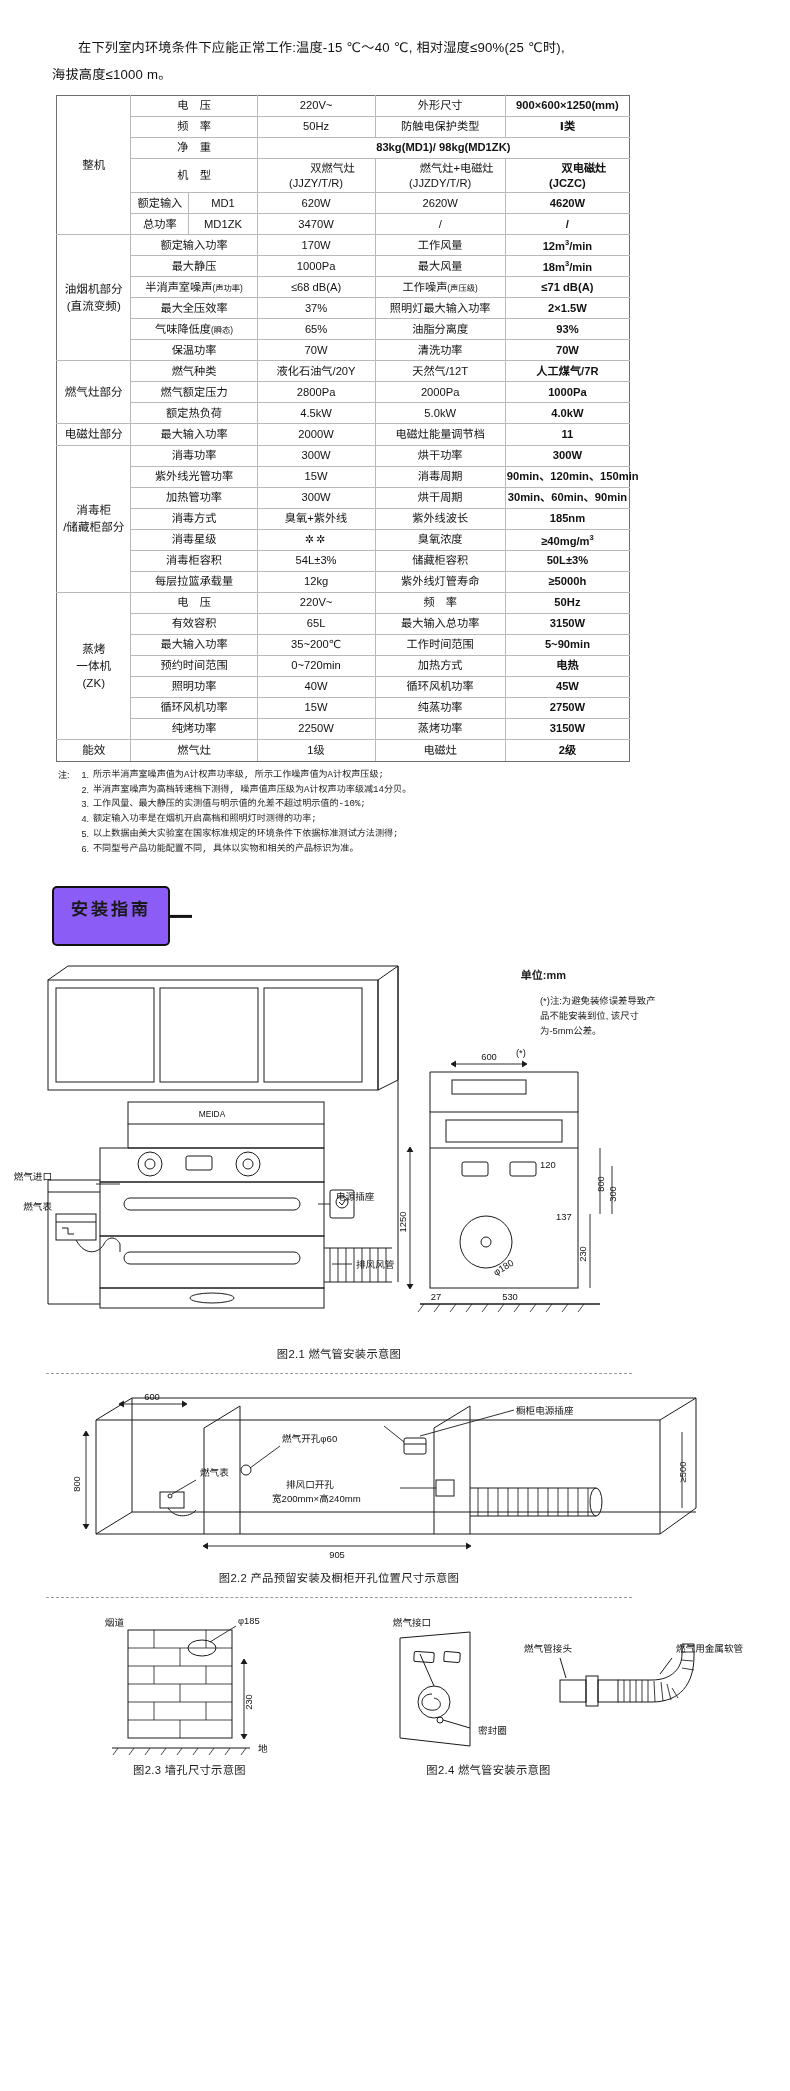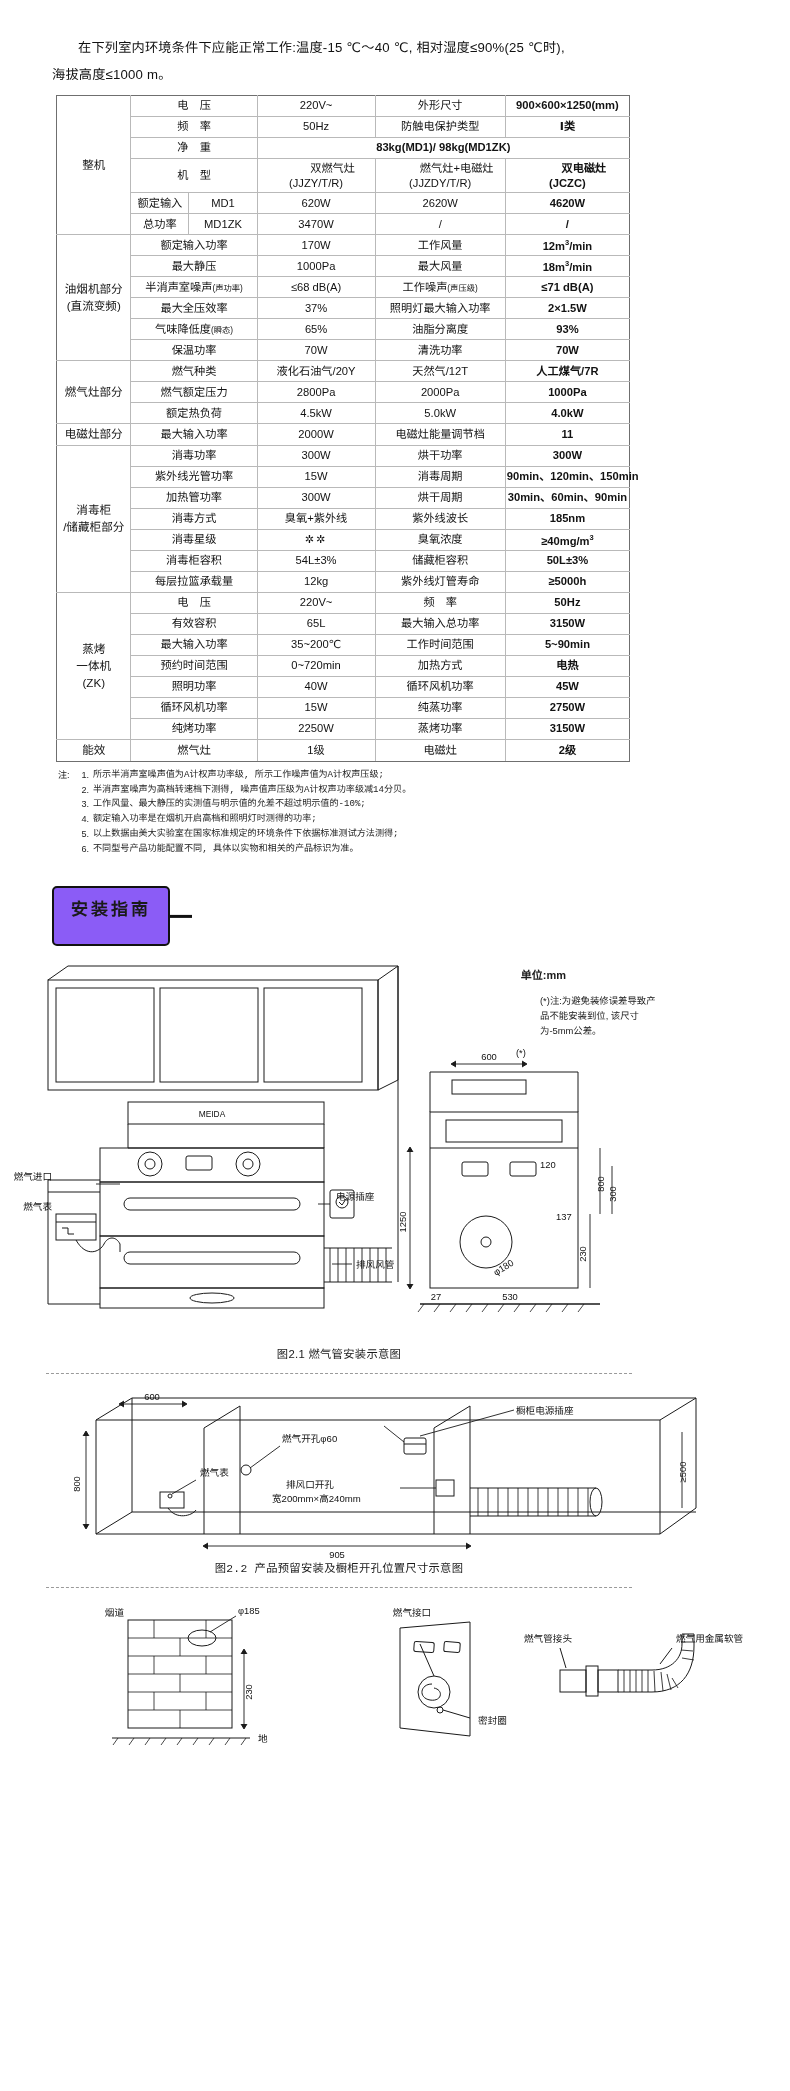--- a/index.html
+++ b/index.html
@@ -583,21 +583,21 @@
       <text class="dim" x="686" y="88" text-anchor="middle" transform="rotate(-90 686 88)">≥500</text>
 
       <text class="lbl" x="282" y="58">燃气开孔φ60</text>
       <text class="lbl" x="516" y="30">橱柜电源插座</text>
       <text class="lbl" x="200" y="92">燃气表</text>
       <text class="lbl" x="286" y="104" text-anchor="start">排风口开孔</text>
       <text class="lbl" x="272" y="118" text-anchor="start">宽200mm×高240mm</text>
 
       <line x1="514" y1="26" x2="420" y2="52" stroke="#1a1a1a" stroke-width="0.9"></line>
     </svg>
-    <div class="figcap" style="margin-top:0;font-family:Liberation Mono, monospace;">图2.2 产品预留安装及橱柜开孔位置尺寸示意图</div>
+    <div class="figcap" style="margin-top:10px;">图2.2 产品预留安装及橱柜开孔位置尺寸示意图</div>
   </div>
 
   <hr class="divider">
 
   
   <div class="fig">
     <svg width="790" height="150" viewBox="0 0 790 150">
 
       <g stroke="#1a1a1a" fill="none" stroke-width="1">
         <rect x="128" y="22" width="104" height="108"></rect>
@@ -666,15 +666,19 @@
 
         <line x1="566" y1="70" x2="560" y2="50"></line>
         <line x1="660" y1="66" x2="672" y2="50"></line>
       </g>
       <text class="lbl" x="412" y="18" text-anchor="middle">燃气接口</text>
       <text class="lbl" x="478" y="126">密封圈</text>
       <text class="lbl" x="548" y="44" text-anchor="middle">燃气管接头</text>
       <text class="lbl" x="676" y="44" text-anchor="start">燃气用金属软管</text>
     </svg>
 
+    <div style="display:flex; padding:0 40px;">
+      <div style="flex:1; text-align:center;" class="figcap">图2.3 墙孔尺寸示意图</div>
+      <div style="flex:1; text-align:center;" class="figcap">图2.4 燃气管安装示意图</div>
+    </div>
   </div>
 
 </div>
 
 </body></html>

